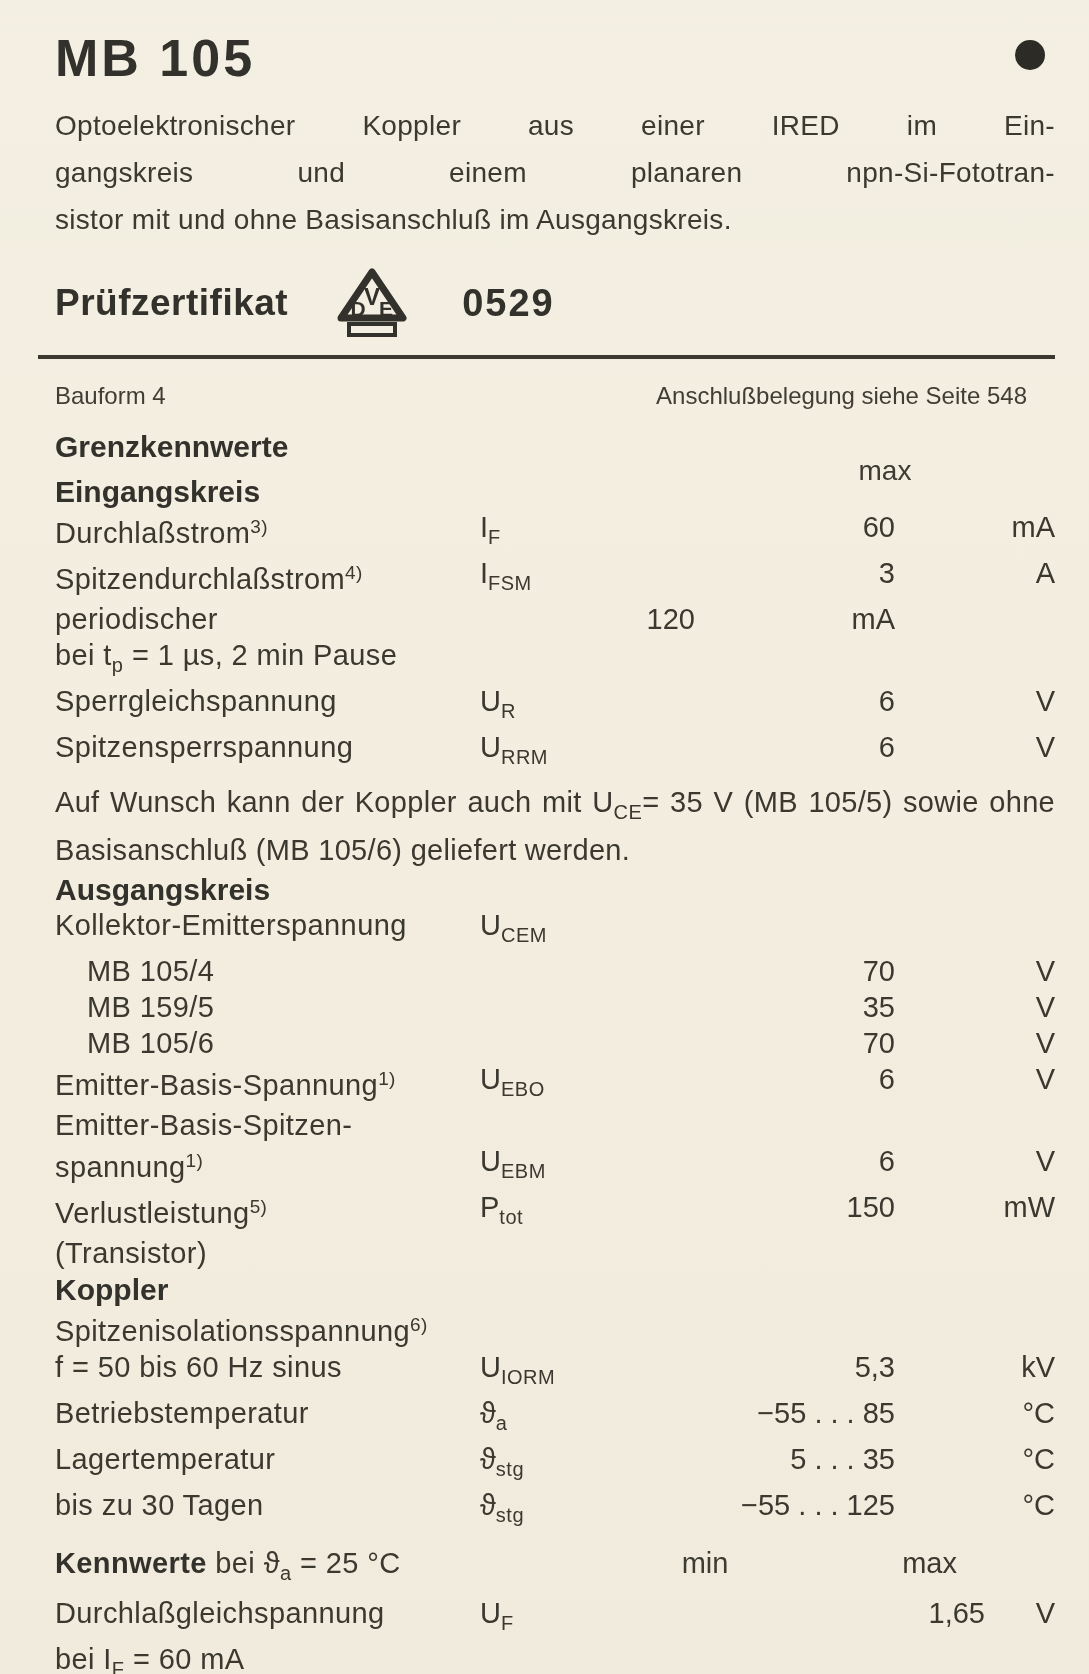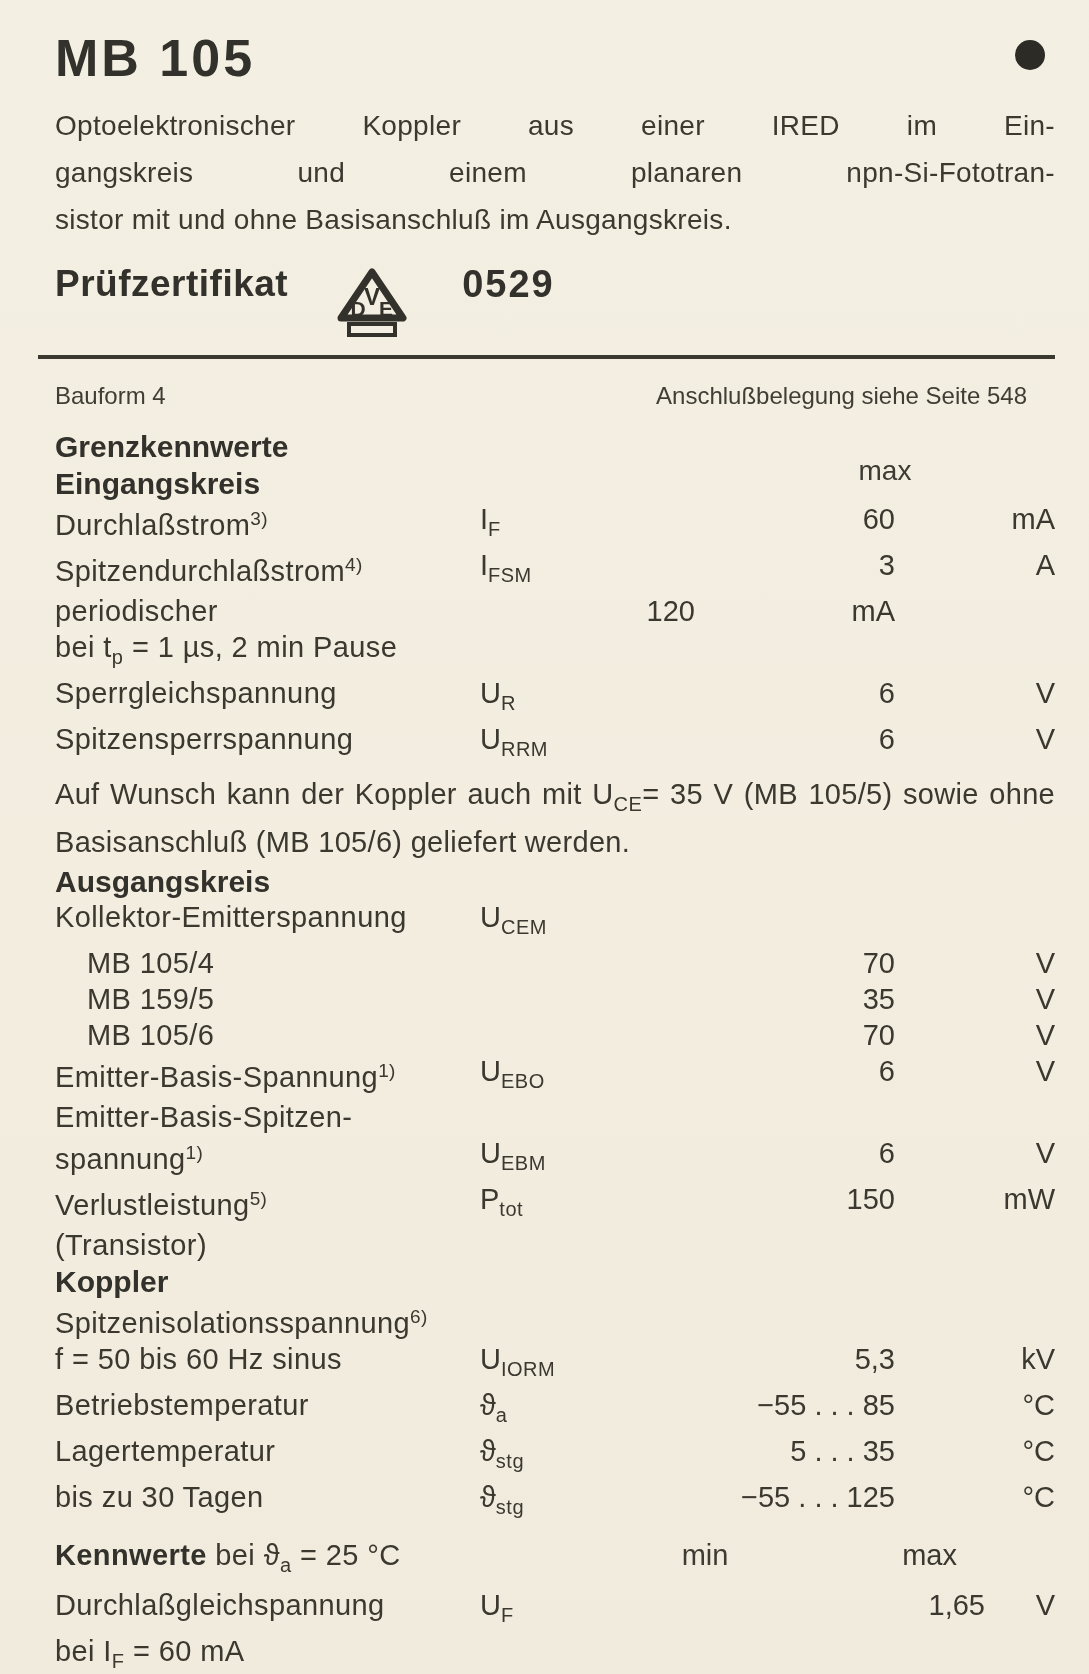--- a/index.html
+++ b/index.html
@@ -11,31 +11,31 @@
     background:linear-gradient(180deg,#f3efe2 0%,#f2eddf 55%,#f0ebdc 100%);
     font-family:"Liberation Sans","DejaVu Sans",sans-serif;
     color:#3a372f;
     overflow:hidden;
   }
   .h1{font-size:52px;font-weight:700;letter-spacing:3px;color:#33312b;}
   .dot{position:absolute;top:40px;right:44px;width:30px;height:30px;border-radius:50%;background:#2d2b26;}
   .desc{margin-top:14px;font-size:28px;line-height:47px;letter-spacing:.3px;color:#3c3931;}
   .desc .jl{text-align:justify;text-align-last:justify;}
   .desc .ll{text-align:left;}
-  .cert-row{margin-top:20px;display:flex;height:80px;}
+  .cert-row{margin-top:20px;display:flex;align-items:center;height:80px;}
   .cert-label{font-size:37px;font-weight:700;letter-spacing:.5px;color:#33312b;}
   .vde{margin-left:42px;flex:none;}
   .cert-num{margin-left:48px;font-size:38px;font-weight:700;letter-spacing:2px;color:#33312b;}
   .rule-top{margin-top:12px;margin-left:-17px;height:4px;background:#3a382f;}
   .info-row{margin-top:20px;display:flex;font-size:24px;line-height:34px;color:#403d35;}
   .info-right{margin-left:auto;padding-right:28px;}
   .sec-title{font-weight:700;color:#33312b;}
   .grenz-title-row{position:relative;margin-top:18px;height:32px;font-size:30px;line-height:32px;}
   .max-abs{position:absolute;left:790px;top:24px;width:80px;text-align:center;font-weight:400;font-size:28px;color:#3e3b33;}
-  .subhead{margin-top:4px;font-size:30px;line-height:34px;}
+  .subhead{margin-top:12px;font-size:30px;line-height:34px;}
   .row{display:grid;grid-template-columns:425px 215px 200px 1fr;font-size:29px;}
   .row>span{line-height:36px;}
   .krow{grid-template-columns:425px 180px 90px 235px 1fr;}
   .c-label{letter-spacing:.4px;white-space:nowrap;color:#3b3830;}
   .c-sym{color:#3b3830;}
   .c-val{text-align:right;color:#3b3830;}
   .c-min{text-align:center;color:#3e3b33;}
   .c-unit{text-align:right;color:#3b3830;}
   .indent{padding-left:32px;}
   .sb{font-size:20px;vertical-align:-7px;letter-spacing:.5px;}

